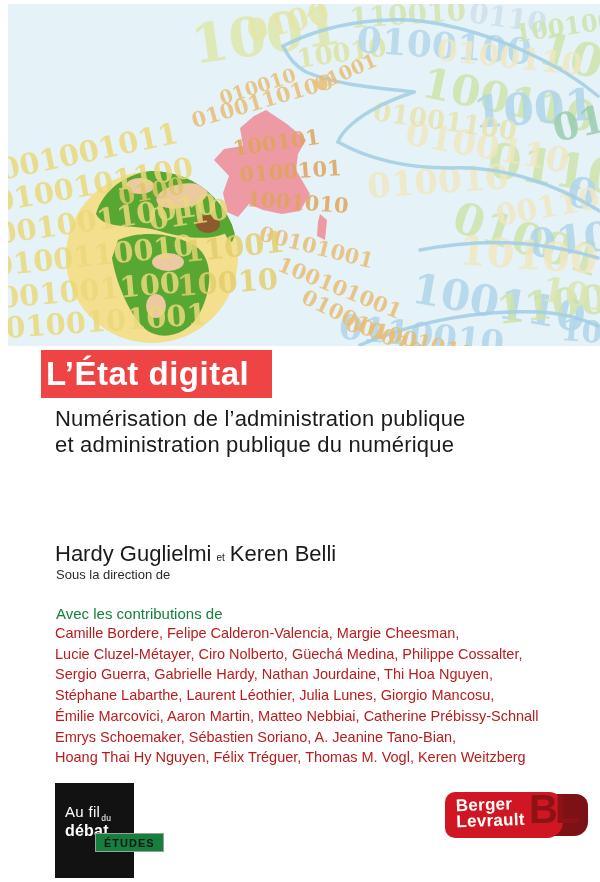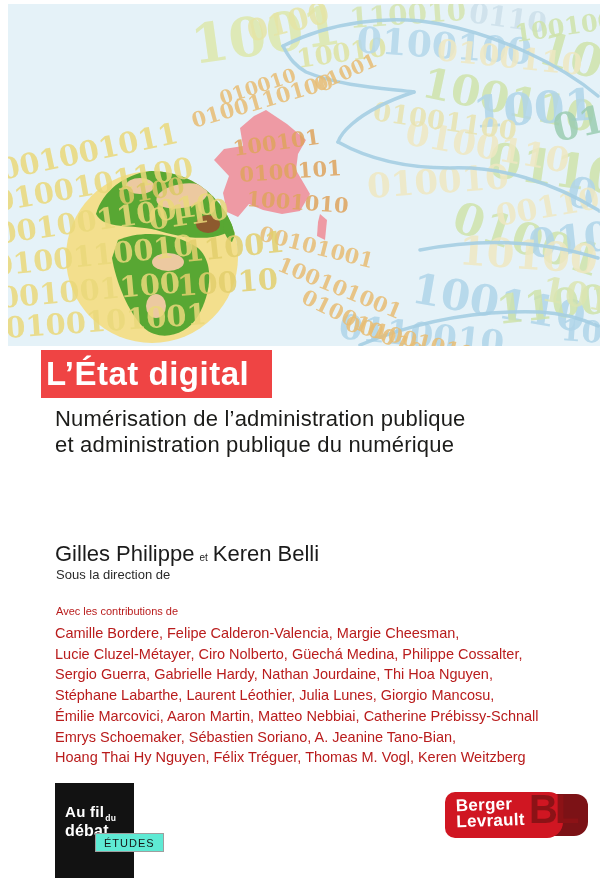--- a/index.html
+++ b/index.html
@@ -16,32 +16,32 @@
              box-sizing:border-box;letter-spacing:0.5px;}
   .subtitle{position:absolute;left:55px;top:406px;width:520px;color:#1c1c1a;font-size:22px;
             line-height:26px;white-space:pre-line;letter-spacing:0.2px;}
 
   
   .dir-label{position:absolute;left:56px;top:527px;font-size:13px;color:#2a2a2a;margin-top:40px;}
   .dir-names{position:absolute;left:55px;top:541px;font-size:22px;color:#1b1b1b;}
   .dir-names .conj{font-size:10px;margin:0 5px;}
 
   
-  .contrib-label{position:absolute;left:56px;top:605px;font-size:11px;color:#b91c1c;}
+  .contrib-label{position:absolute;left:56px;top:605px;font-size:15px;color:#15803d;}
   .contributors{position:absolute;left:55px;top:623px;width:540px;font-size:14.5px;
                 line-height:20.7px;color:#b91c1c;white-space:pre;}
 
   
   .afd{position:absolute;left:55px;top:783px;width:79px;height:95px;background:#121212;color:#fff;
        box-sizing:border-box;padding:20px 0 0 10px;}
-  .afd-l1{font-size:15px;letter-spacing:0.3px;font-weight:bold;}
+  .afd-l1{font-size:15px;letter-spacing:0.3px;}
   .afd-du{font-size:8.5px;vertical-align:sub;margin-left:1px;}
   .afd-l2{font-size:16px;font-weight:bold;margin-top:-1px;letter-spacing:0.2px;}
-  .etudes{position:absolute;left:95px;top:833px;background:#5eead4;border:1px solid #9e9e9e;
-          color:#161616;font-size:11px;font-weight:normal;letter-spacing:1px;padding:3px 8px 2px 8px;}
+  .etudes{position:absolute;left:95px;top:833px;background:#15803d;border:1px solid #9e9e9e;
+          color:#161616;font-size:11px;font-weight:bold;letter-spacing:1px;padding:3px 8px 2px 8px;}
 
   
   .pub{position:absolute;left:445px;top:792px;width:143px;height:46px;}
   .pub-maroon{position:absolute;left:88px;top:2px;width:55px;height:42px;background:#7c1216;
               border-radius:6px 12px 14px 6px;}
   .pub-red{position:absolute;left:0;top:0;width:118px;height:46px;background:#d01622;
            border-radius:10px 14px 16px 10px;}
   .pub-bl{position:absolute;left:84px;top:-5px;font-size:40px;font-weight:bold;color:#8c1216;
           letter-spacing:-3px;}
   .pub-name{position:absolute;left:11px;top:5px;color:#ffffff;font-size:17px;font-weight:bold;
@@ -153,21 +153,21 @@
   </svg>
 
   <div class="title-box">
     <span>L’État digital</span>
   </div>
   <div class="subtitle">Numérisation de l’administration publique
 et administration publique du numérique</div>
 
   <div class="dir-label">Sous la direction de</div>
   <div class="dir-names">
-    <span class="name">Gilles Philippe</span><span class="conj">et</span><span class="name">Keren Belli</span>
+    <span class="name">Hardy Guglielmi</span><span class="conj">et</span><span class="name">Keren Belli</span>
   </div>
 
   <div class="contrib-label">Avec les contributions de</div>
   <div class="contributors">Camille Bordere, Felipe Calderon-Valencia, Margie Cheesman,
 Lucie Cluzel-Métayer, Ciro Nolberto, Güechá Medina, Philippe Cossalter,
 Sergio Guerra, Gabrielle Hardy, Nathan Jourdaine, Thi Hoa Nguyen,
 Stéphane Labarthe, Laurent Léothier, Julia Lunes, Giorgio Mancosu,
 Émilie Marcovici, Aaron Martin, Matteo Nebbiai, Catherine Prébissy-Schnall
 Emrys Schoemaker, Sébastien Soriano, A. Jeanine Tano-Bian,
 Hoang Thai Hy Nguyen, Félix Tréguer, Thomas M. Vogl, Keren Weitzberg</div>

